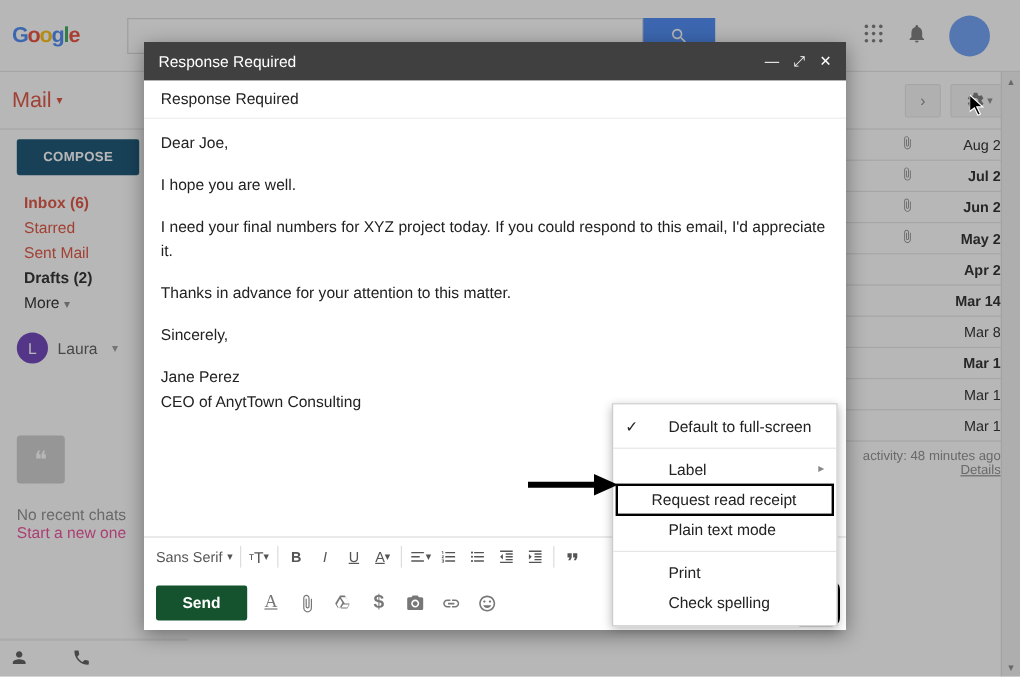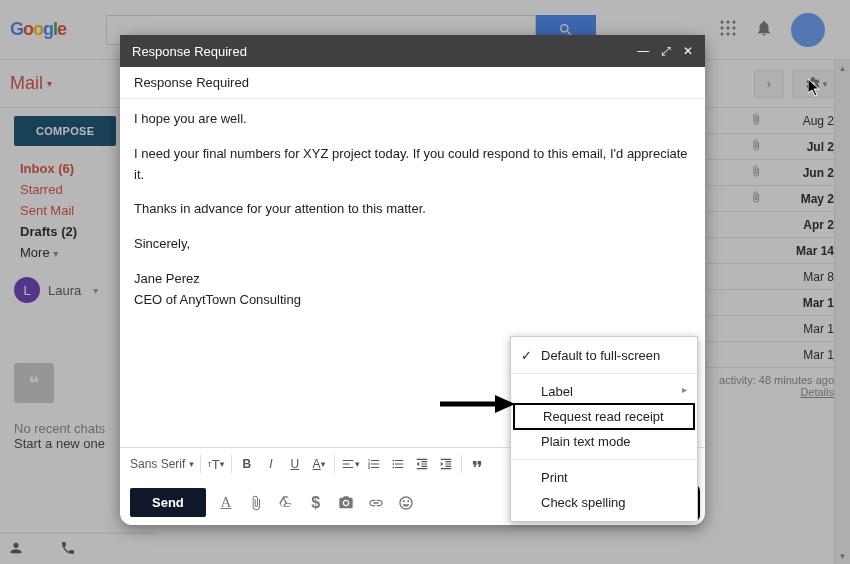--- a/index.html
+++ b/index.html
@@ -35,68 +35,68 @@
 .nav-item.plain { color: #222; }
 .user-row { display: flex; align-items: center; gap: 8px; margin-top: 14px; }
 .user-av { width: 26px; height: 26px; border-radius: 50%; background: #673ab7; color: #fff; display: flex; align-items: center; justify-content: center; font-size: 13px; }
 .user-name { color: #555; }
 .user-caret { color: #999; font-size: 10px; margin-left: 4px; }
 
 .hangouts-area { margin-top: 60px; color: #888; font-size: 13px; }
 .hangouts-logo { width: 40px; height: 40px; background: #ccc; border-radius: 3px; margin-bottom: 18px; display: flex; align-items: center; justify-content: center; position: relative; }
 .hangouts-logo::after { content: ''; position: absolute; bottom: -8px; left: 10px; border: 8px solid transparent; border-top-color: #ccc; }
 .hangouts-quotes { color: #fff; font-size: 20px; }
-.start-link { color: #404040; cursor: pointer; }
+.start-link { color: #ec4899; cursor: pointer; }
 
 .bottom-icons { position: absolute; bottom: 0; left: 0; width: 157px; height: 32px; border-top: 2px solid #eee; display: flex; align-items: center; padding: 0 8px; gap: 18px; color: #555; }
 .bottom-icons .dot { width: 12px; height: 12px; border-radius: 50%; background: #222; }
 
 
 .inbox-list { flex: 1; }
 .inbox-row { height: 26px; border-bottom: 1px solid #e5e5e5; display: flex; align-items: center; padding: 0 16px 0 8px; font-size: 12px; }
 .inbox-row .stub { color: #888; flex: 0 0 18px; }
 .inbox-row .attach { color: #888; margin-left: auto; margin-right: 12px; }
 .inbox-row .date { width: 60px; text-align: right; }
 .inbox-row.bold { font-weight: bold; }
 .activity-line { text-align: right; padding: 6px 16px; color: #888; font-size: 11px; }
 .activity-line .det { text-decoration: underline; cursor: pointer; display: block; }
 
 
 .dim { position: absolute; inset: 0; background: rgba(50,50,50,0.35); pointer-events: none; }
 
 
-.compose { position: absolute; top: 35px; left: 120px; width: 585px; height: 490px; background: #fff; box-shadow: 0 4px 16px rgba(0,0,0,0.4); display: flex; flex-direction: column; border-radius: 12px; }
+.compose { position: absolute; top: 35px; left: 120px; width: 585px; height: 490px; background: #fff; box-shadow: 0 4px 16px rgba(0,0,0,0.4); display: flex; flex-direction: column; }
 .compose-titlebar { background: #404040; color: #fff; height: 32px; display: flex; align-items: center; padding: 0 12px; font-size: 13px; }
 .compose-titlebar .wcontrols { margin-left: auto; display: flex; gap: 12px; font-size: 12px; }
 .compose-titlebar .wcontrols span { cursor: pointer; }
 .compose-field { padding: 8px 14px; border-bottom: 1px solid #eee; color: #222; font-size: 13px; }
 .compose-field.recip { color: #222; text-decoration: underline red wavy; text-decoration-skip-ink: none; text-underline-offset: 2px; }
 .compose-body { flex: 1; padding: 10px 14px; color: #222; font-size: 13px; line-height: 1.6; overflow: hidden; }
 .compose-body p { margin-bottom: 14px; }
 
 
 .fmt-bar { border-top: 1px solid #ddd; padding: 6px 10px; display: flex; align-items: center; gap: 6px; color: #555; font-size: 12px; }
 .fmt-bar .sep { width: 1px; height: 18px; background: #ddd; }
 .fmt-font { display: flex; align-items: center; gap: 4px; }
 .fmt-btn { min-width: 18px; height: 20px; display: flex; align-items: center; justify-content: center; cursor: pointer; color: #555; }
 .fmt-btn svg { width: 14px; height: 14px; fill: #555; }
 
 
 .send-bar { padding: 8px 10px; display: flex; align-items: center; gap: 10px; }
-.send-btn { background: #0f172a; color: #fff; border: none; padding: 7px 22px; font-weight: bold; font-size: 13px; border-radius: 2px; }
+.send-btn { background: #14532d; color: #fff; border: none; padding: 7px 22px; font-weight: bold; font-size: 13px; border-radius: 2px; }
 .sb-icon { color: #777; cursor: pointer; width: 20px; display: flex; justify-content: center; }
 .sb-icon svg { width: 16px; height: 16px; fill: #777; }
 .sb-spacer { flex: 1; }
 .more-caret { width: 30px; height: 28px; border: 1px solid #ddd; display: flex; align-items: center; justify-content: center; border-radius: 2px; }
 .more-caret-hl { outline: 3px solid #000; outline-offset: 2px; }
 .trash { color: #777; }
 
 
 .more-menu { position: absolute; left: 510px; top: 336px; width: 188px; background: #fff; border: 1px solid #ccc; box-shadow: 0 2px 8px rgba(0,0,0,0.3); padding: 6px 0; z-index: 50; font-size: 13px; }
-.more-menu .mi { padding: 5px 14px 5px 30px; cursor: pointer; position: relative; color: #222; }
+.more-menu .mi { padding: 5px 14px 5px 46px; cursor: pointer; position: relative; color: #222; }
 .more-menu .mi.check::before { content: '✓'; position: absolute; left: 10px; }
 .more-menu .mi.sub::after { content: '▸'; position: absolute; right: 10px; color: #888; font-size: 10px; }
 .more-menu .divider { height: 1px; background: #e5e5e5; margin: 5px 0; }
 .more-menu .mi.hl { border: 2px solid #000; margin: -1px 2px; padding: 4px 12px 4px 28px; }
 
 
 .arrow-ann { position: absolute; left: 440px; top: 393px; z-index: 60; }
 .arrow-ann svg { width: 75px; height: 22px; }
 
 
@@ -275,20 +275,21 @@
   <div class="compose-titlebar">
     <span>Response Required</span>
     <div class="wcontrols">
       <span>—</span>
       <span>⤢</span>
       <span>✕</span>
     </div>
   </div>
   <div class="compose-field">Response Required</div>
   <div class="compose-body" id="compose-body">
+      <p>Dear Joe,</p>
       <p>I hope you are well.</p>
       <p>I need your final numbers for XYZ project today. If you could respond to this email, I'd appreciate it.</p>
       <p>Thanks in advance for your attention to this matter.</p>
       <p>Sincerely,</p>
       <p>Jane Perez<br>CEO of AnytTown Consulting</p>
     </div>
 
   <div class="fmt-bar">
     <div class="fmt-font fmt-btn">
       <span>Sans Serif</span>

